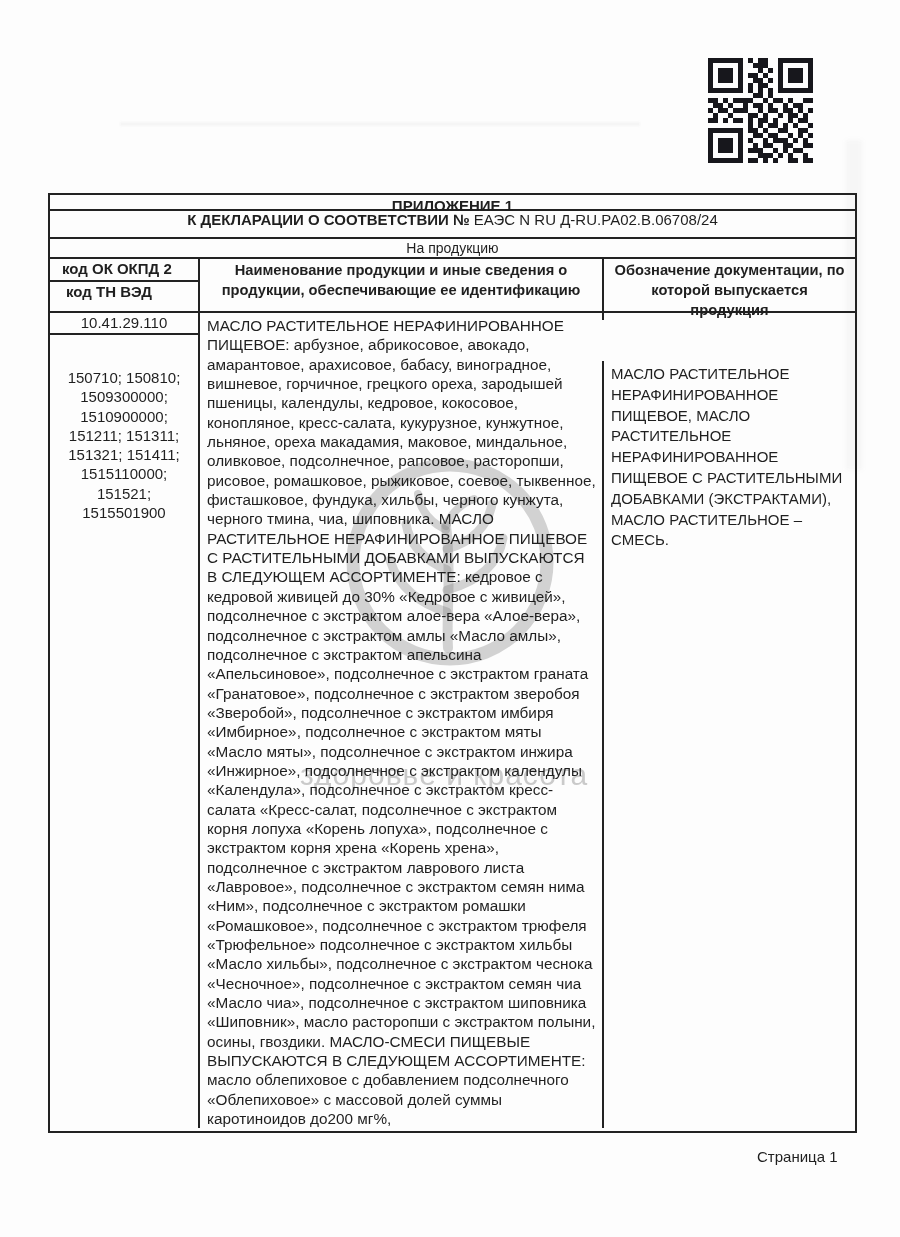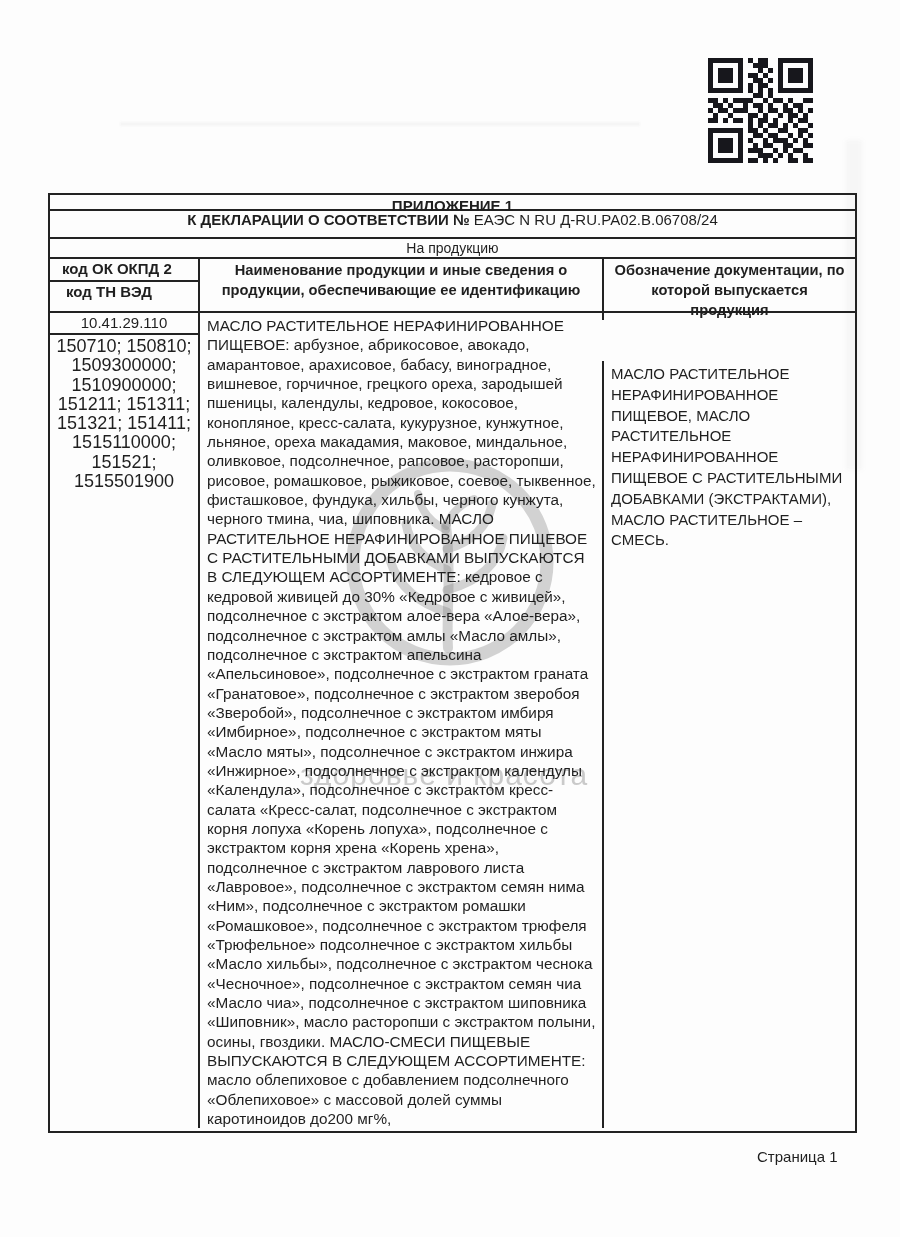--- a/index.html
+++ b/index.html
@@ -50,21 +50,21 @@
   .cols{display:grid;grid-template-columns:148px 404px 1fr;}
   .row-head{height:54px;}
   .row-body{height:610px;}
   .c2,.c3{border-left:2px solid #222;box-sizing:border-box;}
   .hc1top{height:23px;box-sizing:border-box;border-bottom:2px solid #222;
           font-weight:bold;font-size:15px;line-height:20px;padding-left:12px;}
   .hc1bot{font-weight:bold;font-size:15px;line-height:20px;padding-left:16px;}
   .hc{font-weight:bold;font-size:14.7px;line-height:20px;text-align:center;padding:1px 10px 0 10px;}
   .bc1top{height:22px;box-sizing:border-box;border-bottom:2px solid #222;
           text-align:center;font-size:15px;line-height:20px;}
-  .codes{padding-top:2px;text-align:center;font-size:18px;line-height:19.3px;}
+  .codes{padding-top:2px;text-align:center;font-size:15px;line-height:19.3px;margin-top:31px;}
   .desc{padding:3px 4px 0 7px;font-size:15.3px;line-height:19.35px;text-align:left;}
   .docref{padding:3px 6px 0 7px;font-size:15px;line-height:20.8px;margin-top:48px;}
   .page-num{position:absolute;left:757px;top:1148px;font-size:15px;line-height:18px;}
 </style>
 </head>
 <body>
 
 <div class="wm-layer">
   <svg class="wm-logo" width="220" height="220" viewBox="0 0 220 220" fill="none">
     <g stroke="rgba(125,125,125,0.33)" fill="none" stroke-linecap="round">

